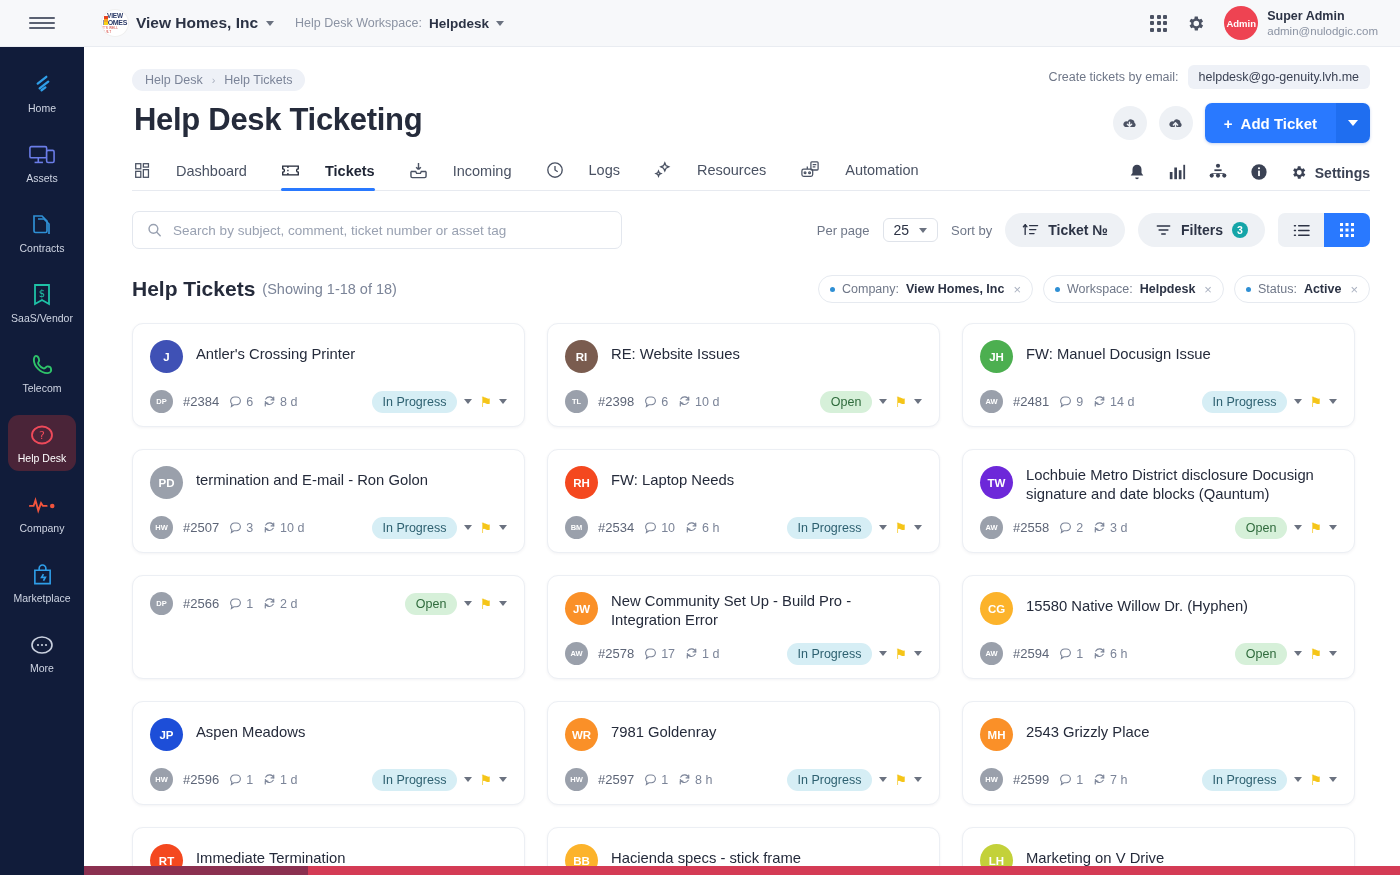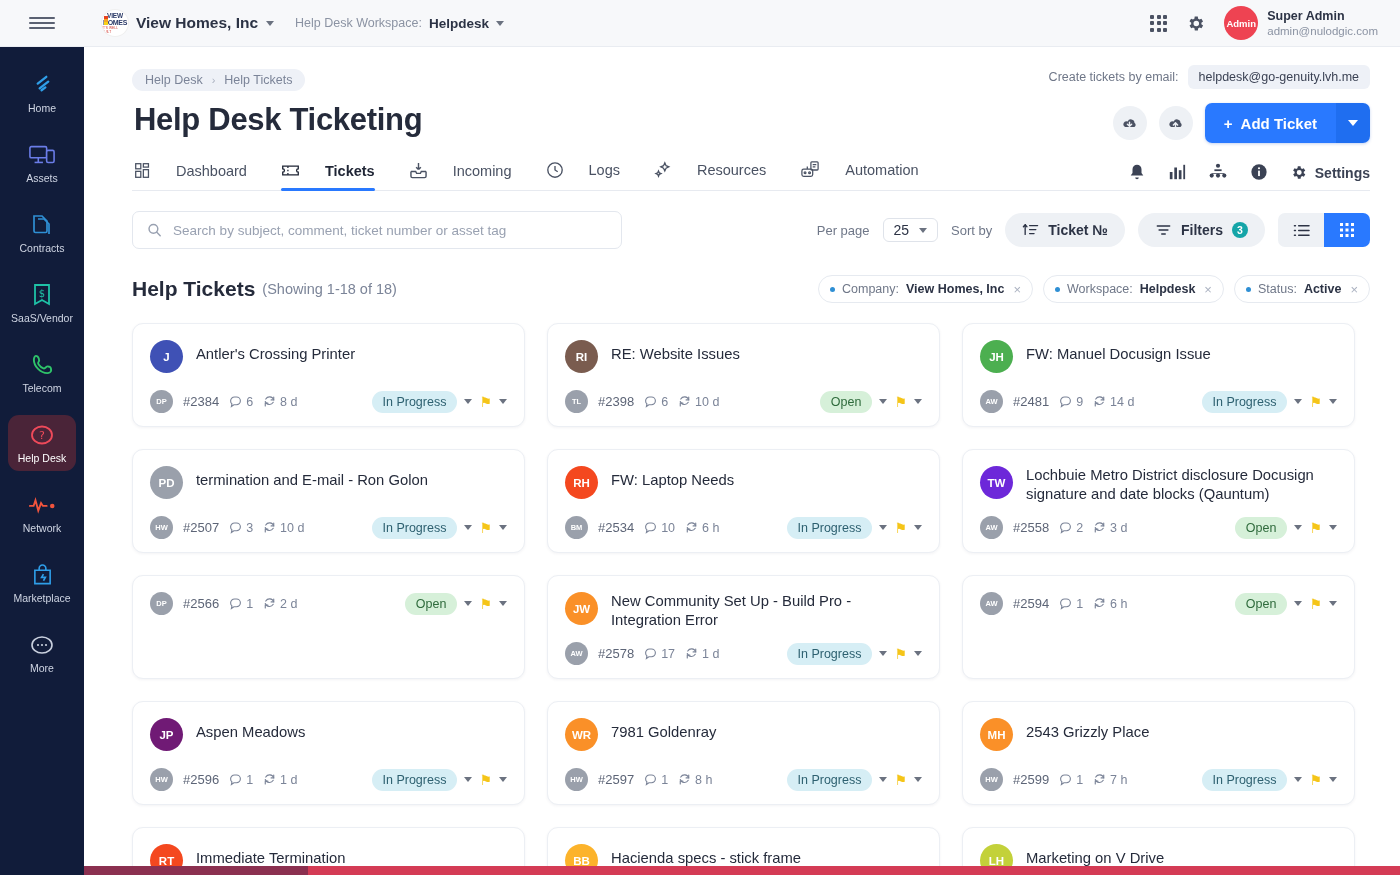--- a/index.html
+++ b/index.html
@@ -288,21 +288,21 @@
     <div class="rail-label">Help Desk</div>
   </div>
 
   <div class="rail-item">
     <div class="rail-ico">
       <svg width="28" height="22" viewBox="0 0 30 22" fill="none" stroke="#f2543d" stroke-width="2" stroke-linecap="round">
           <path d="M2 12h4l2-6 3 11 3-8 2 3h4"></path>
           <circle cx="26" cy="12" r="2.4" fill="#f2543d" stroke="none"></circle>
         </svg>
     </div>
-    <div class="rail-label">Network</div>
+    <div class="rail-label">Company</div>
   </div>
 
   <div class="rail-item">
     <div class="rail-ico">
       <svg width="21" height="24" viewBox="0 0 22 24" fill="none" stroke="#2f9ee8" stroke-width="1.7">
           <path d="M3 7h16v14H3z" rx="2"></path>
           <path d="M7.5 7V5a3.5 3.5 0 0 1 7 0v2"></path>
           <path d="M12 11l-2 3.5h4L12 18"></path>
         </svg>
     </div>
@@ -712,20 +712,24 @@
               </svg>1 d</span>
             <div class="c-right">
               <span class="status progress">In Progress</span>
               <span class="caret sm"></span>
               <span class="flag">⚑</span>
               <span class="caret sm"></span>
             </div>
           </div>
         </div>
         <div class="card">
+          <div class="c-top">
+            <div class="c-av" style="background:#fcb32b">CG</div>
+            <div class="c-title">15580 Native Willow Dr. (Hyphen)</div>
+          </div>
           <div class="c-bot">
             <div class="c-av2">AW</div>
             <span class="c-num">#2594</span>
             <span class="c-meta"><svg width="13" height="13" viewBox="0 0 16 16" fill="none" stroke="#7b8498" stroke-width="1.4">
                 <path d="M2 7.2a4.8 4.8 0 0 1 4.8-4.8h2.4A4.8 4.8 0 0 1 14 7.2 4.8 4.8 0 0 1 9.2 12H6l-3 2.2L3.6 11A4.8 4.8 0 0 1 2 7.2z"></path>
               </svg>1</span>
             <span class="c-meta"><svg width="13" height="13" viewBox="0 0 16 16" fill="none" stroke="#7b8498" stroke-width="1.4" stroke-linecap="round">
                 <path d="M13.2 6A5.4 5.4 0 0 0 3.4 5"></path>
                 <path d="M2.8 8a5.4 5.4 0 0 0 9.8 1"></path>
                 <path d="M13.2 2.6V6h-3.2M2.8 13.4V10h3.2"></path>
@@ -733,21 +737,21 @@
             <div class="c-right">
               <span class="status open">Open</span>
               <span class="caret sm"></span>
               <span class="flag">⚑</span>
               <span class="caret sm"></span>
             </div>
           </div>
         </div>
         <div class="card">
           <div class="c-top">
-            <div class="c-av" style="background:#701a75">JP</div>
+            <div class="c-av" style="background:#1d4ed8">JP</div>
             <div class="c-title">Aspen Meadows</div>
           </div>
           <div class="c-bot">
             <div class="c-av2">HW</div>
             <span class="c-num">#2596</span>
             <span class="c-meta"><svg width="13" height="13" viewBox="0 0 16 16" fill="none" stroke="#7b8498" stroke-width="1.4">
                 <path d="M2 7.2a4.8 4.8 0 0 1 4.8-4.8h2.4A4.8 4.8 0 0 1 14 7.2 4.8 4.8 0 0 1 9.2 12H6l-3 2.2L3.6 11A4.8 4.8 0 0 1 2 7.2z"></path>
               </svg>1</span>
             <span class="c-meta"><svg width="13" height="13" viewBox="0 0 16 16" fill="none" stroke="#7b8498" stroke-width="1.4" stroke-linecap="round">
                 <path d="M13.2 6A5.4 5.4 0 0 0 3.4 5"></path>

